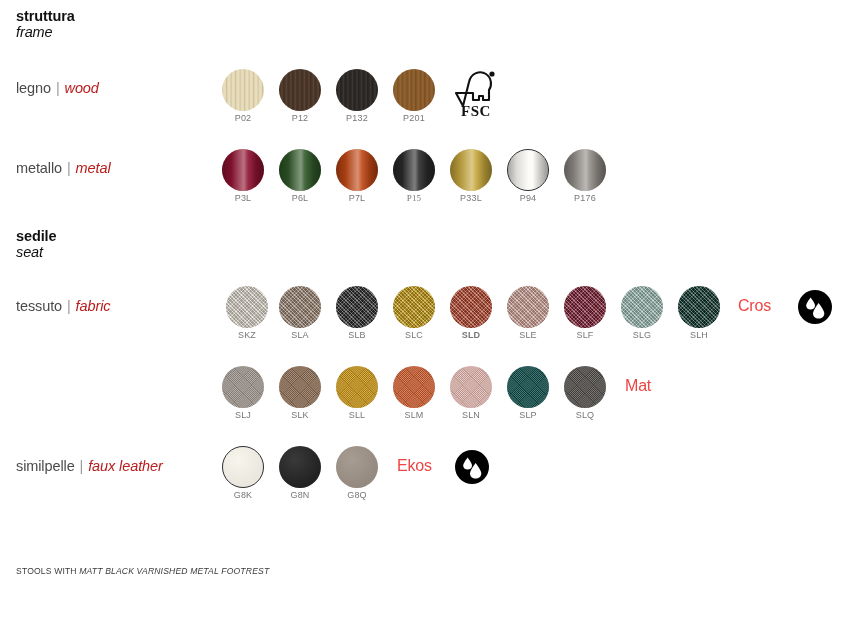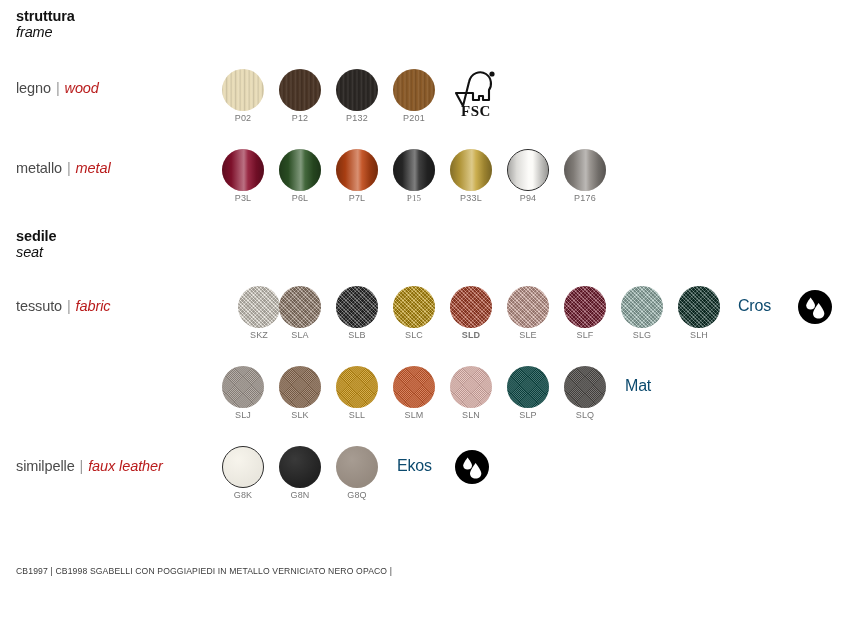--- a/index.html
+++ b/index.html
@@ -127,21 +127,21 @@
     content: "";
     position: absolute;
     inset: 0;
     background-image: radial-gradient(circle at 38% 32%, rgba(255,255,255,0.10), rgba(0,0,0,0.05) 70%);
   }
   .disc.outlined { border: 1px solid #2c2c2c; }
 
   .brand-label {
     position: absolute;
     font-size: 16px;
-    color: #0c4a6e;
+    color: #ef4444;
     letter-spacing: -0.2px;
     white-space: nowrap;
   }
 
   .drop-icon { position: absolute; }
 
   .fsc-mark { position: absolute; }
 
   .footer {
     position: absolute;
@@ -238,21 +238,21 @@
   <span class="en">seat</span>
 </div>
 
 <div class="row-label" style="top:298px;">
   <span>tessuto</span>
   <span class="sep">|</span>
   <span class="en">fabric</span>
 </div>
 
 <div class="swatch-row" id="fabric-row1" style="left:222px; top:286px;">
-    <div class="swatch" style="left: 16px;">
+    <div class="swatch" style="left: 4px;">
       <div class="disc weave" style="background: rgb(222, 216, 205);"></div>
       <div class="code">SKZ</div>
     </div>
     <div class="swatch" style="left: 57px;">
       <div class="disc weave" style="background: rgb(155, 133, 115);"></div>
       <div class="code">SLA</div>
     </div>
     <div class="swatch" style="left: 114px;">
       <div class="disc weave" style="background: rgb(43, 43, 43);"></div>
       <div class="code">SLB</div>
@@ -351,14 +351,14 @@
 
 <div class="drop-icon" style="left:455px; top:450px;">
   <svg width="34" height="34" viewBox="0 0 34 34" aria-hidden="true">
     <circle cx="17" cy="17" r="17" fill="#000000"></circle>
     <path d="M12.6 7.5 C12.6 7.5 8.2 13.1 8.2 15.6 C8.2 18.0 10.1 19.6 12.6 19.6 C15.1 19.6 17.0 18.0 17.0 15.6 C17.0 13.1 12.6 7.5 12.6 7.5 Z" fill="#ffffff"></path>
     <path d="M20.6 13.0 C20.6 13.0 15.0 20.2 15.0 23.4 C15.0 26.5 17.5 28.6 20.6 28.6 C23.8 28.6 26.3 26.5 26.3 23.4 C26.3 20.2 20.6 13.0 20.6 13.0 Z" fill="#ffffff"></path>
   </svg>
 </div>
 
 <div class="footer">
-  <div>CB1997 | CB1998 SGABELLI CON POGGIAPIEDI IN METALLO VERNICIATO NERO OPACO |</div>
+  <div><span>STOOLS WITH </span><span class="em">MATT BLACK VARNISHED METAL FOOTREST</span></div>
 </div>
 
 </body></html>

